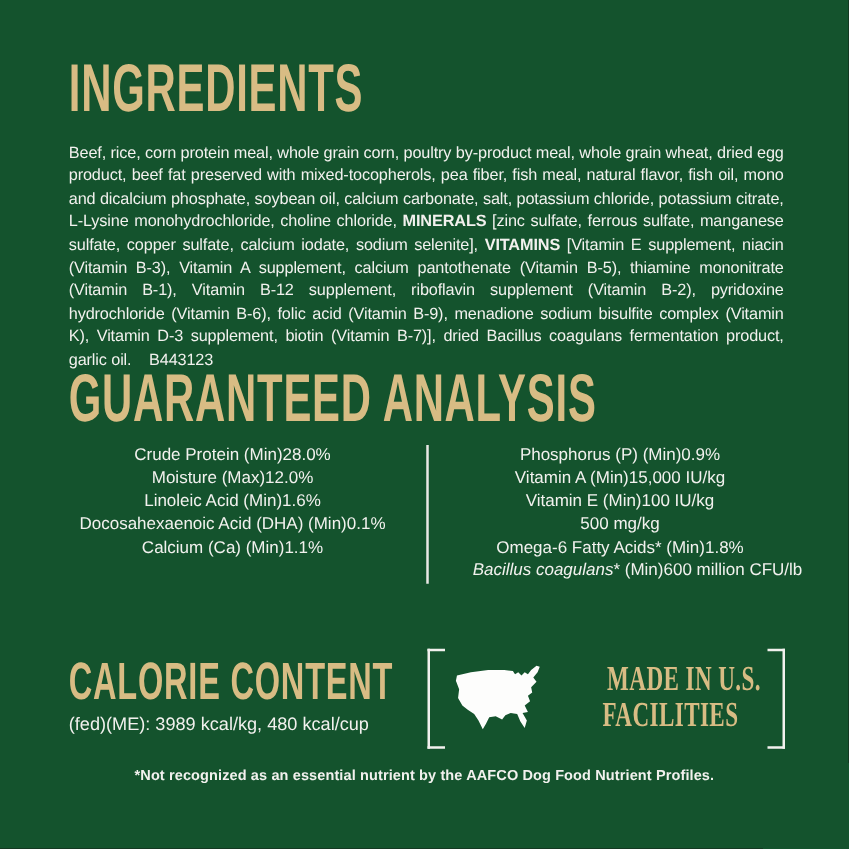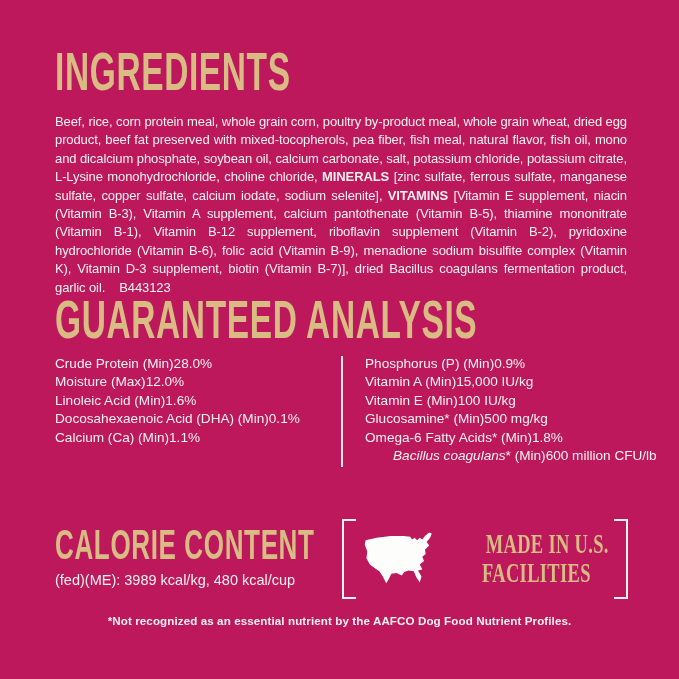--- a/index.html
+++ b/index.html
@@ -1,19 +1,19 @@
 <!DOCTYPE html>
 <html><head>
 <meta charset="utf-8">
 <style>
   html,body{margin:0;padding:0;background:#161616;}
   .label{
     position:relative;
     width:679px;height:679px;
-    background:#be185d;
+    background:#14532d;
     font-family:"Liberation Sans", sans-serif;
     color:#f2f1ee;
     overflow:hidden;
   }
   .gold{color:#d8bc84;}
   .cond{
     display:inline-block;
     font-weight:bold;
     transform:scaleX(0.62);
     transform-origin:left top;
@@ -32,21 +32,21 @@
   
   .ga-heading{position:absolute;left:55px;top:292px;font-size:54px;line-height:1;}
   .ga-col{position:absolute;top:355px;display:flex;flex-direction:column;}
   .ga-col-left{left:55px;width:262px;}
   .ga-col-right{left:365px;width:262px;}
   .ga-divider{
     position:absolute;left:341px;top:356px;width:2px;height:111px;
     background:#e9e8e5;
   }
   .ga-row{
-    display:flex;justify-content:flex-start;align-items:baseline;
+    display:flex;justify-content:center;align-items:baseline;
     font-size:13.6px;line-height:18.4px;white-space:nowrap;
   }
   .ga-label i{font-style:italic;margin-left:28px;}
   .ga-value{text-align:right;}
   
   .cal-heading{position:absolute;left:55px;top:524px;font-size:42px;line-height:1;}
   .cal-line{position:absolute;left:55px;top:572px;font-size:14.5px;}
   
   .made-block{position:absolute;left:342px;top:519px;width:286px;height:80px;}
   .bracket{position:absolute;top:0;width:12px;height:76px;}
@@ -111,21 +111,20 @@
     </div>
     <div class="ga-row">
       <span class="ga-label">Vitamin A (Min)</span>
       <span class="ga-value">15,000 IU/kg</span>
     </div>
     <div class="ga-row">
       <span class="ga-label">Vitamin E (Min)</span>
       <span class="ga-value">100 IU/kg</span>
     </div>
     <div class="ga-row">
-      <span class="ga-label">Glucosamine* (Min)</span>
       <span class="ga-value">500 mg/kg</span>
     </div>
     <div class="ga-row">
       <span class="ga-label">Omega-6 Fatty Acids* (Min)</span>
       <span class="ga-value">1.8%</span>
     </div>
     <div class="ga-row">
       <span class="ga-label"><i>Bacillus coagulans</i><span>* (Min)</span></span>
       <span class="ga-value">600 million CFU/lb</span>
     </div>

